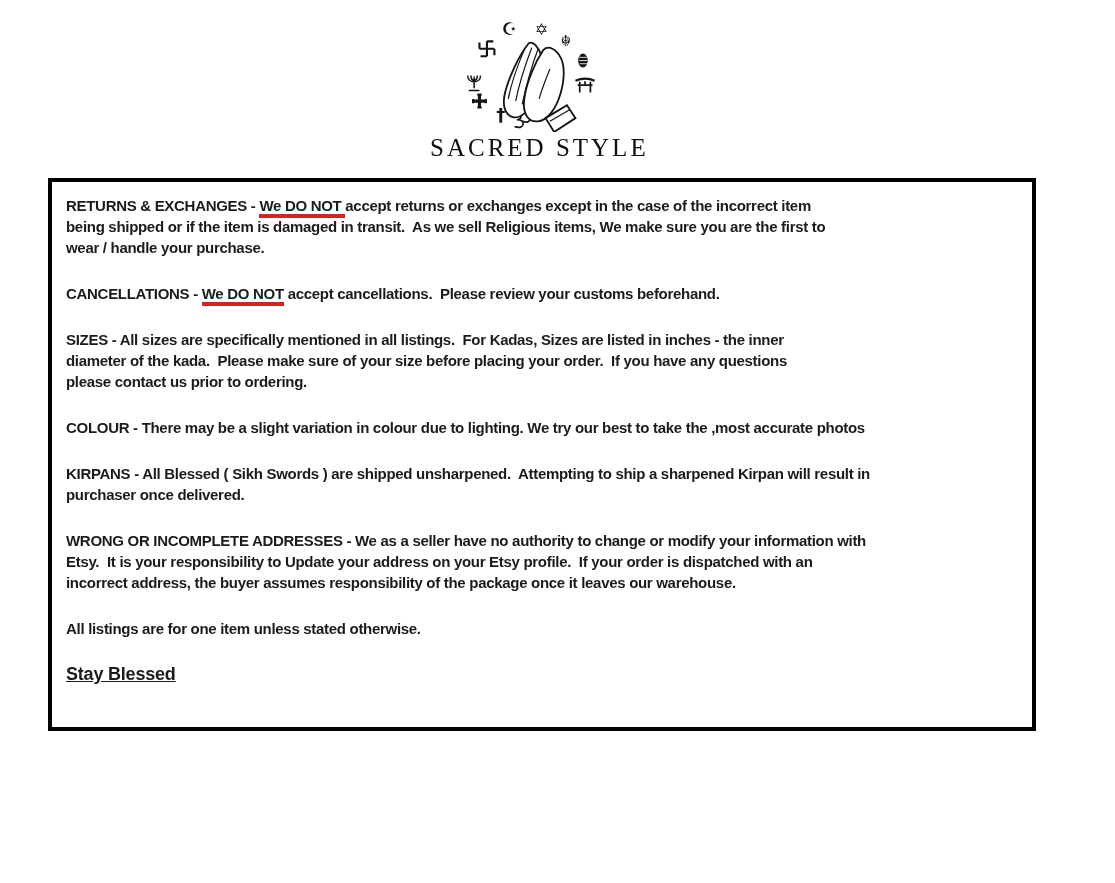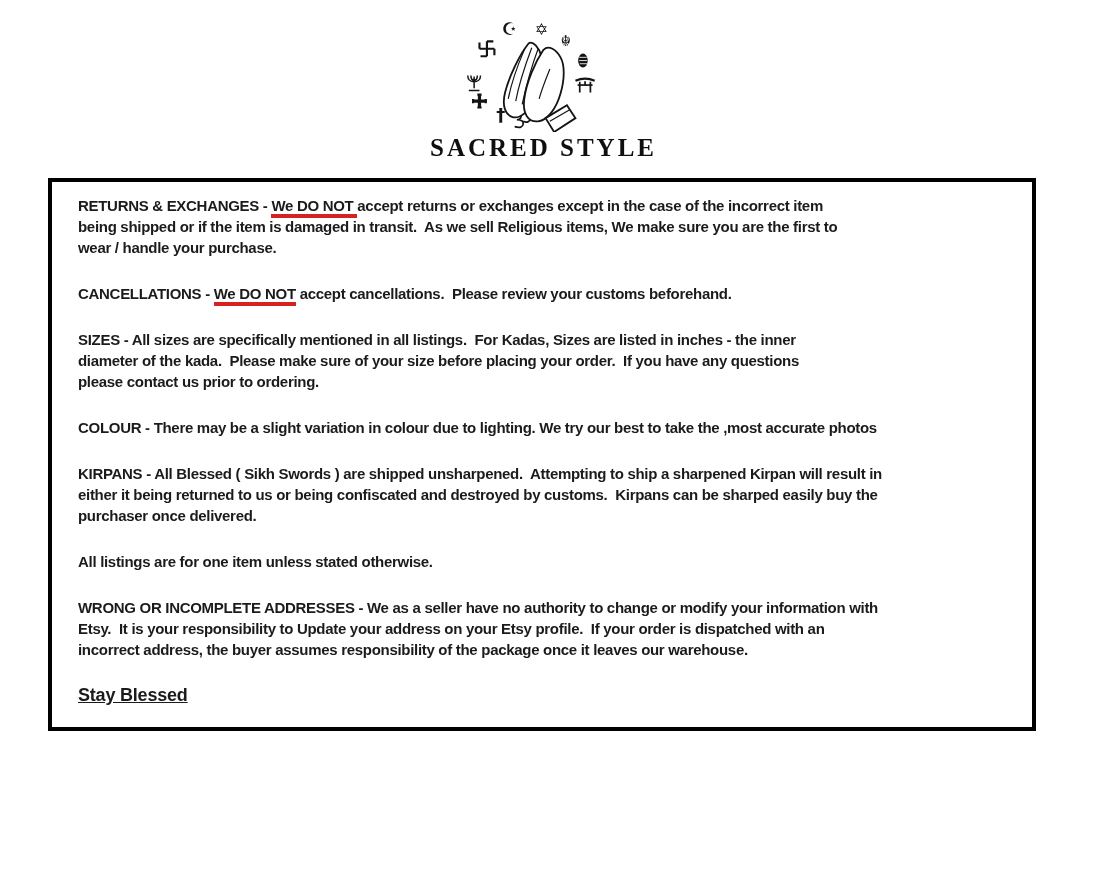--- a/index.html
+++ b/index.html
@@ -1,23 +1,23 @@
 <!DOCTYPE html>
 <html style="--accent: #d42320;"><head>
 <meta charset="utf-8">
 <style>
   html,body{margin:0;padding:0;background:#ffffff;}
   .page{position:relative;width:1115px;height:883px;background:#ffffff;overflow:hidden;
         font-family:"Liberation Sans",sans-serif;}
   .logo-wrap{position:absolute;left:430px;top:20px;width:212px;text-align:center;}
   .logo-svg{display:block;margin:0 auto;}
-  .brand-name{margin-top:2px;font-family:"Liberation Serif",serif;font-weight:700;
+  .brand-name{margin-top:2px;font-family:"Liberation Serif",serif;font-weight:400;
               font-size:25px;letter-spacing:3px;color:#0f0f0f;white-space:nowrap;}
   .policy-box{position:absolute;left:48px;top:178px;width:988px;height:553px;
-              box-sizing:border-box;border:4px solid #000;padding:13px 12px 0 26px;}
+              box-sizing:border-box;border:4px solid #000;padding:13px 12px 0 14px;}
   .para{margin:0 0 25px 0;color:#1b1b1b;font-weight:700;font-size:15px;
         letter-spacing:-0.3px;line-height:21px;}
   .line{white-space:pre;}
   .u-red{border-bottom:4px solid var(--accent,#d42320);}
   .signoff{font-size:18px;letter-spacing:-0.2px;text-decoration:underline;}
   svg text{font-family:"DejaVu Sans",sans-serif;fill:#141414;}
 </style>
 </head>
 <body>
 
@@ -89,30 +89,29 @@
         <div class="para">
           <div class="line"><span>SIZES - All sizes are specifically mentioned in all listings.  For Kadas, Sizes are listed in inches - the inner</span></div>
           <div class="line"><span>diameter of the kada.  Please make sure of your size before placing your order.  If you have any questions</span></div>
           <div class="line"><span>please contact us prior to ordering.</span></div>
         </div>
         <div class="para">
           <div class="line"><span>COLOUR - There may be a slight variation in colour due to lighting. We try our best to take the ,most accurate photos</span></div>
         </div>
         <div class="para">
           <div class="line"><span>KIRPANS - All Blessed ( Sikh Swords ) are shipped unsharpened.  Attempting to ship a sharpened Kirpan will result in</span></div>
-          <div class="line"><span>either it being returned to us or being confiscated and destroyed by customs.  Kirpans can be sharped easily buy the</span></div>
           <div class="line"><span>purchaser once delivered.</span></div>
-        </div>
-        <div class="para">
-          <div class="line"><span>All listings are for one item unless stated otherwise.</span></div>
         </div>
         <div class="para">
           <div class="line"><span>WRONG OR INCOMPLETE ADDRESSES - We as a seller have no authority to change or modify your information with</span></div>
           <div class="line"><span>Etsy.  It is your responsibility to Update your address on your Etsy profile.  If your order is dispatched with an</span></div>
           <div class="line"><span>incorrect address, the buyer assumes responsibility of the package once it leaves our warehouse.</span></div>
+        </div>
+        <div class="para">
+          <div class="line"><span>All listings are for one item unless stated otherwise.</span></div>
         </div>
         <div class="para signoff">
           <div class="line"><span>Stay Blessed</span></div>
         </div>
       </div>
   </div>
 
 </div>
 
 </body></html>

